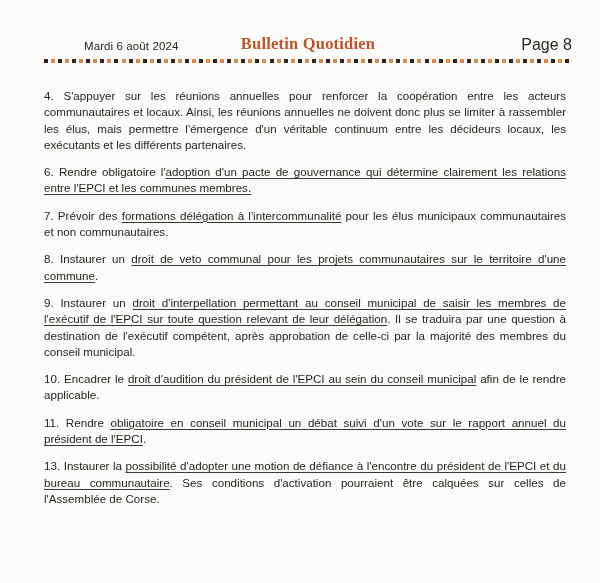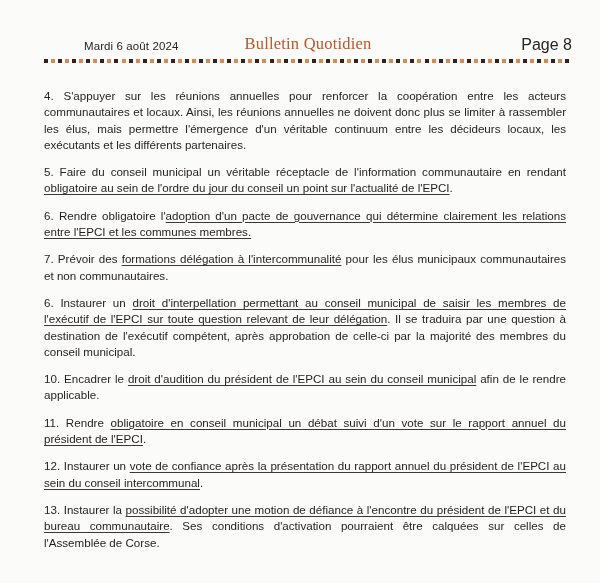--- a/index.html
+++ b/index.html
@@ -39,21 +39,21 @@
   .issue-date {
     font-family: "Liberation Sans", sans-serif;
     font-size: 11.5px;
     color: #2b2623;
     letter-spacing: 0.1px;
     white-space: nowrap;
     padding-left: 40px;
   }
   .masthead-title {
     font-family: "Liberation Serif", serif;
-    font-weight: normal;
+    font-weight: bold;
     font-size: 16.5px;
     color: #c0552b;
     letter-spacing: 0.2px;
     white-space: nowrap;
     position: absolute;
     left: 50%;
     transform: translateX(-50%);
     top: -2px;
   }
   .page-number {
@@ -195,23 +195,22 @@
       <span class="rule-dot light"></span>
       <span class="rule-dot dark"></span>
       <span class="rule-dot light"></span>
       <span class="rule-dot dark"></span>
       <span class="rule-dot light"></span>
       <span class="rule-dot dark"></span>
     </div>
 
   <div class="body-copy">
       <p class="para"><span>4. S'appuyer sur les réunions annuelles pour renforcer la coopération entre les acteurs communautaires et locaux. Ainsi, les réunions annuelles ne doivent donc plus se limiter à rassembler les élus, mais permettre l'émergence d'un véritable continuum entre les décideurs locaux, les exécutants et les différents partenaires.</span></p>
-      <p class="para"><span>5. Faire du conseil municipal un véritable réceptacle de l'information communautaire en rendant </span><span class="u">obligatoire au sein de l'ordre du jour du conseil un point sur l'actualité de l'EPCI</span><span>.</span></p>
       <p class="para"><span>6. Rendre obligatoire l'</span><span class="u">adoption d'un pacte de gouvernance qui détermine clairement les relations entre l'EPCI et les communes membres.</span></p>
       <p class="para"><span>7. Prévoir des </span><span class="u">formations délégation à l'intercommunalité</span><span> pour les élus municipaux communautaires et non communautaires.</span></p>
-      <p class="para"><span>6. Instaurer un </span><span class="u">droit d'interpellation permettant au conseil municipal de saisir les membres de l'exécutif de l'EPCI sur toute question relevant de leur délégation</span><span>. Il se traduira par une question à destination de l'exécutif compétent, après approbation de celle-ci par la majorité des membres du conseil municipal.</span></p>
+      <p class="para"><span>8. Instaurer un </span><span class="u">droit de veto communal pour les projets communautaires sur le territoire d'une commune</span><span>.</span></p>
+      <p class="para"><span>9. Instaurer un </span><span class="u">droit d'interpellation permettant au conseil municipal de saisir les membres de l'exécutif de l'EPCI sur toute question relevant de leur délégation</span><span>. Il se traduira par une question à destination de l'exécutif compétent, après approbation de celle-ci par la majorité des membres du conseil municipal.</span></p>
       <p class="para"><span>10. Encadrer le </span><span class="u">droit d'audition du président de l'EPCI au sein du conseil municipal</span><span> afin de le rendre applicable.</span></p>
       <p class="para"><span>11. Rendre </span><span class="u">obligatoire en conseil municipal un débat suivi d'un vote sur le rapport annuel du président de l'EPCI</span><span>.</span></p>
-      <p class="para"><span>12. Instaurer un </span><span class="u">vote de confiance après la présentation du rapport annuel du président de l'EPCI au sein du conseil intercommunal</span><span>.</span></p>
       <p class="para"><span>13. Instaurer la </span><span class="u">possibilité d'adopter une motion de défiance à l'encontre du président de l'EPCI et du bureau communautaire</span><span>. Ses conditions d'activation pourraient être calquées sur celles de l'Assemblée de Corse.</span></p>
     </div>
 
 </div>
 
 </body></html>

